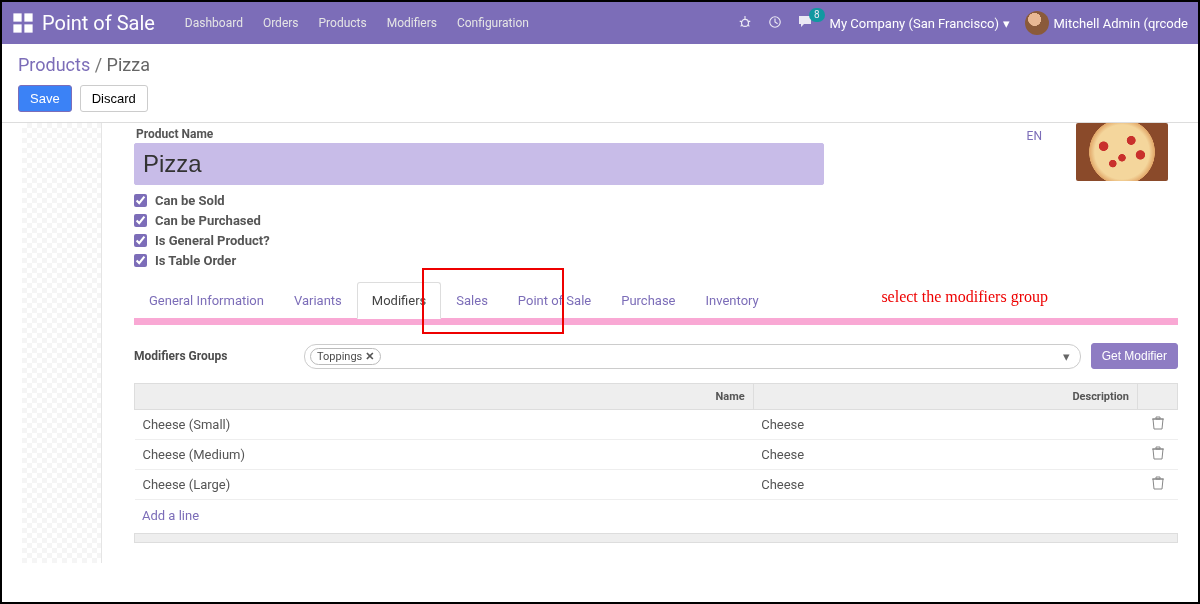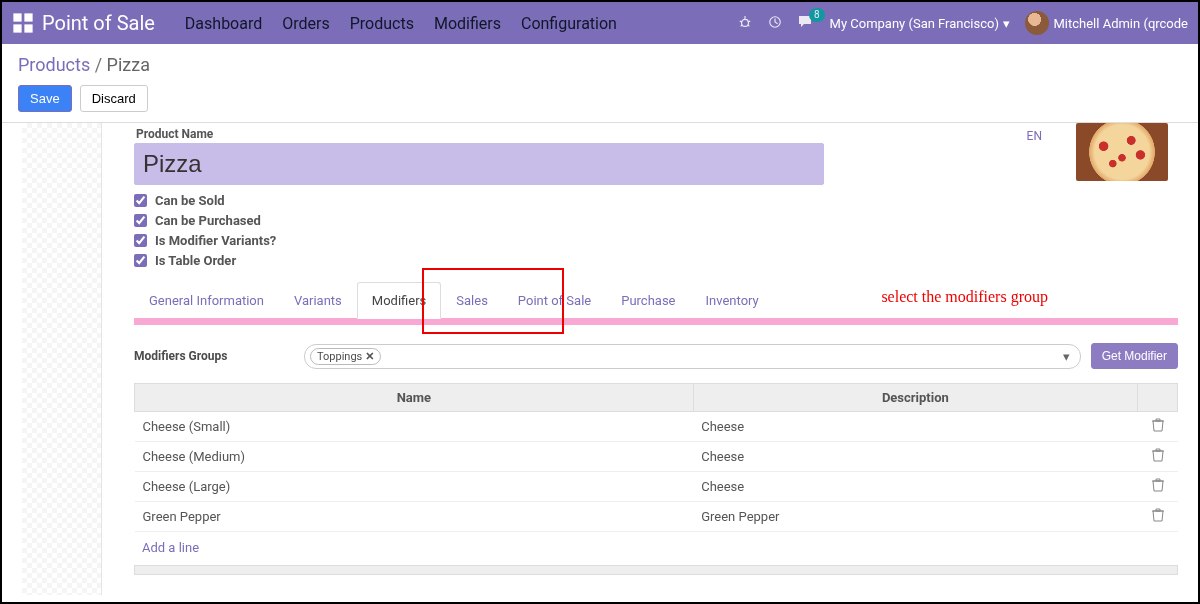--- a/index.html
+++ b/index.html
@@ -3,21 +3,21 @@
 <meta charset="utf-8">
 <style>
 * { box-sizing: border-box; margin: 0; padding: 0; }
 body { font-family: -apple-system, BlinkMacSystemFont, "Segoe UI", Roboto, sans-serif; font-size: 13px; color: #4c4c4c; background: #fff; width: 1200px; height: 604px; border: 2px solid black; overflow: hidden; }
 
 .topbar { background: #7c6db8; height: 42px; display: flex; align-items: center; padding: 0 10px; color: #fff; }
 .app-icon { width: 22px; height: 22px; margin-right: 8px; display: inline-block; }
 .app-icon svg { width:100%; height:100%; }
 .app-title { font-size: 20px; font-weight: 400; margin-right: 30px; }
 .nav-links { display: flex; gap: 20px; flex: 1; }
-.nav-link { color: #0f172a; cursor: pointer; font-size: 16px; }
+.nav-link { color: #e5e5e5; cursor: pointer; font-size: 12px; }
 .top-right { display: flex; align-items: center; gap: 16px; font-size: 13px; }
 .icon-btn { color: #fff; opacity: 0.85; cursor: pointer; position: relative; }
 .badge { position: absolute; top: -7px; right: -11px; background: #00a09d; color: #fff; border-radius: 8px; padding: 0 5px; font-size: 10px; line-height: 14px; }
 .company { display:flex; align-items:center; gap:4px; cursor:pointer; }
 .avatar { width: 24px; height: 24px; border-radius: 50%; background: radial-gradient(circle at 40% 35%, #e8b894 30%, #8a5a3a 31%); margin-right: 4px; }
 .user-block { display:flex; align-items:center; }
 
 .crumb-bar { padding: 10px 16px 8px; }
 .crumb { font-size: 18px; }
 .crumb a { color: #7c6db8; text-decoration: none; }
@@ -53,21 +53,21 @@
 .mod-section { margin-top:18px; }
 .mod-row { display:flex; align-items:center; gap:10px; }
 .mod-label { font-weight:700; font-size:12px; width:160px; }
 .tag-input { flex:1; border:1px solid #ccc; border-radius:12px; padding:2px 4px; display:flex; align-items:center; max-width:780px; position:relative; background:#fff; min-height:24px;}
 .tag { border:1px solid #bbb; border-radius:10px; padding:1px 6px; font-size:11px; display:flex; align-items:center; gap:3px; background:#fff; margin:1px;}
 .tag .x { cursor:pointer; font-weight:700; color:#555; }
 .dropdown-caret { margin-left:auto; padding:0 6px; color:#666; cursor:pointer;}
 .btn-getmod { background:#8e7cc3; color:#fff; border:1px solid #8e7cc3; padding:5px 10px; border-radius:3px; cursor:pointer; font-size:12px;}
 
 .mod-table { width:100%; border-collapse:collapse; margin-top:14px; }
-.mod-table th { text-align:center; background:#eee; border:1px solid #ddd; padding:6px 8px; font-size:13px; font-weight:700; color:#555;}
+.mod-table th { text-align:right; background:#eee; border:1px solid #ddd; padding:6px 8px; font-size:11px; font-weight:700; color:#555;}
 .mod-table td { border-bottom:1px solid #eee; padding:6px 8px; font-size:13px; color:#555;}
 .trash-cell { width:40px; text-align:center; }
 .trash-icon { cursor:pointer; color:#888; }
 .add-line { color:#7c6db8; cursor:pointer; padding:8px; display:inline-block; font-size:13px;}
 .table-footer-bar { height:10px; background:#eee; border:1px solid #ddd; margin-top:2px;}
 </style>
 </head>
 <body>
 
 <div class="topbar">
@@ -151,21 +151,21 @@
       <div class="check-row">
         <input type="checkbox" checked="" style="">
         <label>Can be Sold</label>
       </div>
       <div class="check-row">
         <input type="checkbox" checked="" style="">
         <label>Can be Purchased</label>
       </div>
       <div class="check-row">
         <input type="checkbox" checked="" style="">
-        <label>Is Modifier Variants?</label>
+        <label>Is General Product?</label>
       </div>
       <div class="check-row">
         <input type="checkbox" checked="" style="">
         <label>Is Table Order</label>
       </div>
     </div>
 
     <div class="tabs">
       <div class="tab">General Information</div>
       <div class="tab">Variants</div>
@@ -214,27 +214,20 @@
                     <path d="M1 3h10l-1 10H2zM4 1h4v2H4zM0 3h12" stroke="#888" fill="none" stroke-width="1"></path>
                   </svg></span></td>
             </tr>
             <tr>
               <td>Cheese (Large)</td>
               <td>Cheese</td>
               <td class="trash-cell"><span class="trash-icon"><svg width="12" height="14" viewBox="0 0 12 14">
                     <path d="M1 3h10l-1 10H2zM4 1h4v2H4zM0 3h12" stroke="#888" fill="none" stroke-width="1"></path>
                   </svg></span></td>
             </tr>
-            <tr>
-              <td>Green Pepper</td>
-              <td>Green Pepper</td>
-              <td class="trash-cell"><span class="trash-icon"><svg width="12" height="14" viewBox="0 0 12 14">
-                    <path d="M1 3h10l-1 10H2zM4 1h4v2H4zM0 3h12" stroke="#888" fill="none" stroke-width="1"></path>
-                  </svg></span></td>
-            </tr>
           </tbody>
       </table>
       <span class="add-line">Add a line</span>
       <div class="table-footer-bar"></div>
     </div>
 
   </div>
 </div>
 
 </body></html>

